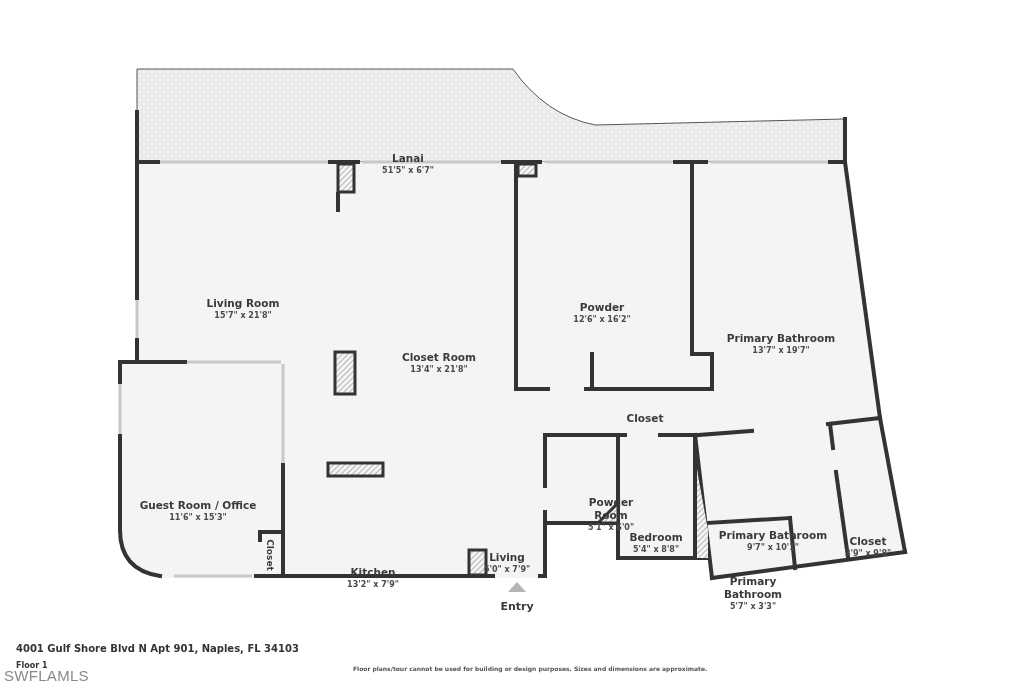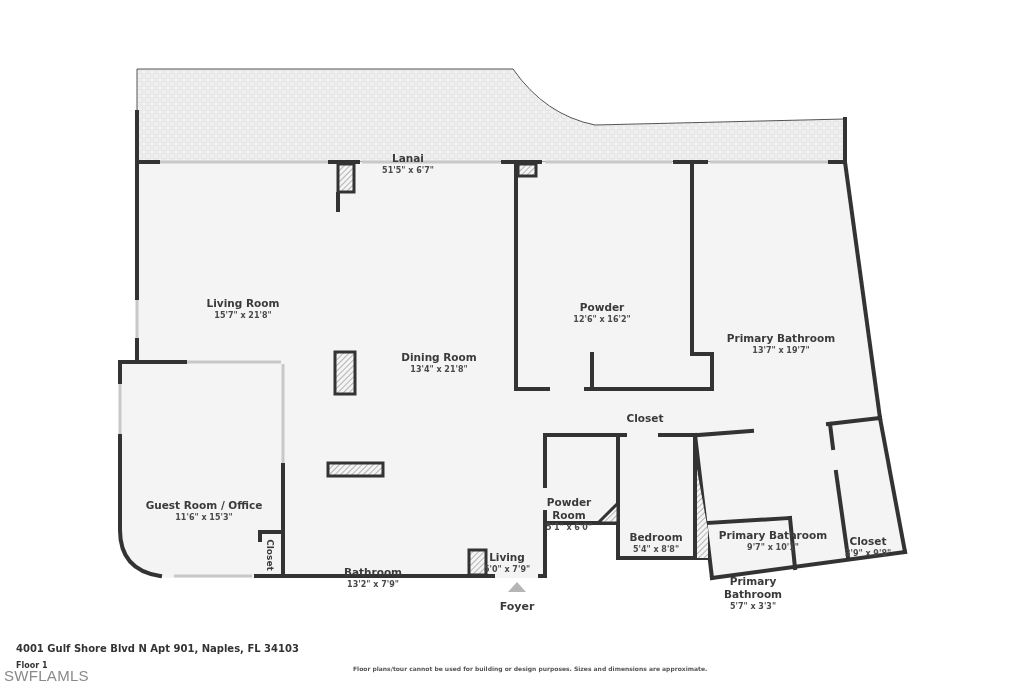--- a/index.html
+++ b/index.html
@@ -115,65 +115,65 @@
 
 <div class="lbl" style="left:408px;top:106px;">
   <div class="name">Lanai</div>
   <div class="dim">51'5" x 6'7"</div>
 </div>
 <div class="lbl" style="left:243px;top:251px;">
   <div class="name">Living Room</div>
   <div class="dim">15'7" x 21'8"</div>
 </div>
 <div class="lbl" style="left:439px;top:305px;">
-  <div class="name">Dining Room</div>
+  <div class="name">Closet Room</div>
   <div class="dim">13'4" x 21'8"</div>
 </div>
 <div class="lbl" style="left:602px;top:255px;">
   <div class="name">Powder</div>
   <div class="dim">12'6" x 16'2"</div>
 </div>
 <div class="lbl" style="left:781px;top:286px;">
   <div class="name">Primary Bathroom</div>
   <div class="dim">13'7" x 19'7"</div>
 </div>
 <div class="lbl" style="left:645px;top:366px;">
   <div class="name">Closet</div>
 </div>
-<div class="lbl" style="left:204px;top:453px;text-align:center;">
+<div class="lbl" style="left:198px;top:453px;text-align:center;">
   <div class="name">Guest Room / Office</div>
   <div class="dim">11'6" x 15'3"</div>
 </div>
 <div class="vert">Closet</div>
 <div class="lbl" style="left:373px;top:520px;">
-  <div class="name">Bathroom</div>
+  <div class="name">Kitchen</div>
   <div class="dim">13'2" x 7'9"</div>
 </div>
 <div class="lbl" style="left:507px;top:505px;">
   <div class="name">Living</div>
   <div class="dim">5'0" x 7'9"</div>
 </div>
-<div class="lbl" style="left:556px;top:450px;width:60px;white-space:normal;padding-left:26px;">
+<div class="lbl" style="left:598px;top:450px;width:60px;white-space:normal;padding-left:26px;">
   <div class="name">Powder Room</div>
   <div class="dim">5'1" x 6'0"</div>
 </div>
 <div class="lbl" style="left:656px;top:485px;">
   <div class="name">Bedroom</div>
   <div class="dim">5'4" x 8'8"</div>
 </div>
 <div class="lbl" style="left:773px;top:483px;">
   <div class="name">Primary Bathroom</div>
   <div class="dim">9'7" x 10'1"</div>
 </div>
 <div class="lbl" style="left:868px;top:489px;">
   <div class="name">Closet</div>
   <div class="dim">3'9" x 9'8"</div>
 </div>
 <div class="lbl" style="left:753px;top:529px;width:70px;white-space:normal;">
   <div class="name">Primary Bathroom</div>
   <div class="dim">5'7" x 3'3"</div>
 </div>
 
-<div class="entry">Foyer</div>
+<div class="entry">Entry</div>
 <div class="foot-addr">4001 Gulf Shore Blvd N Apt 901, Naples, FL 34103</div>
 <div class="foot-floor">Floor 1</div>
 <div class="foot-mls">SWFLAMLS</div>
 <div class="foot-disc">Floor plans/tour cannot be used for building or design purposes. Sizes and dimensions are approximate.</div>
 
 </body></html>

